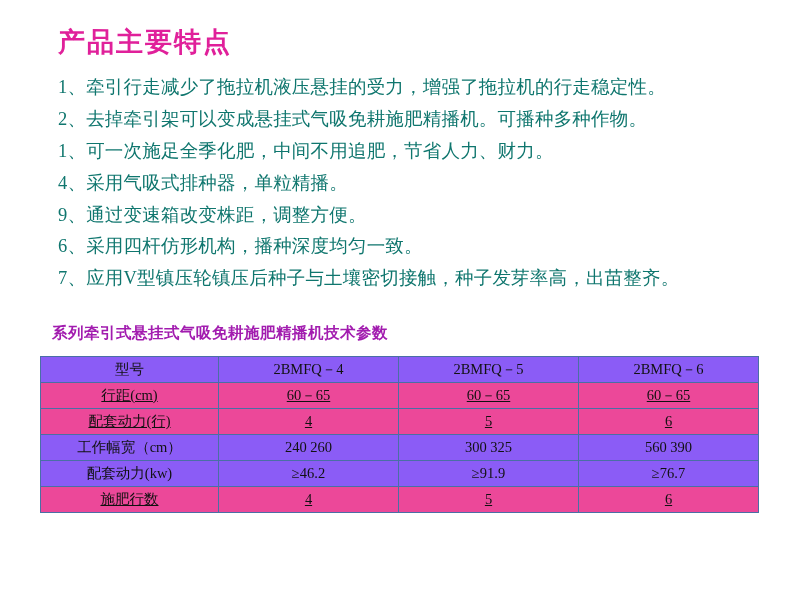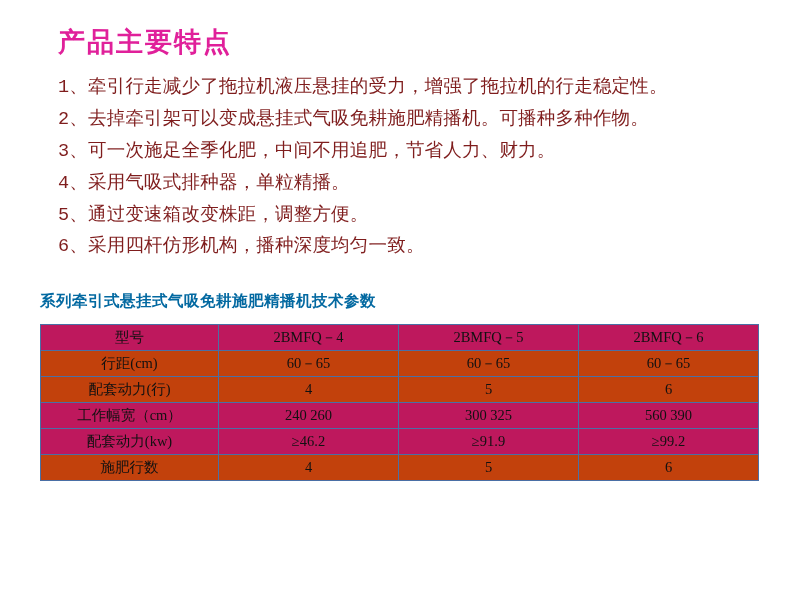--- a/index.html
+++ b/index.html
@@ -32,30 +32,29 @@
     line-height: 1.2;
   }
   .features {
     margin: 0 0 0 18px;
     padding: 0;
     list-style: none;
   }
   .features li {
     font-size: 18.5px;
     line-height: 1.72;
-    color: #7f1d1d;
+    color: #0f766e;
     letter-spacing: 0.2px;
     white-space: nowrap;
-    font-family: Liberation Mono, monospace;
   }
   .sub-title {
-    margin: 28px 0 12px 0;
+    margin: 28px 0 12px 12px;
     font-size: 15.5px;
     font-weight: bold;
-    color: #0369a1;
+    color: #a21caf;
     font-family: Liberation Mono, monospace;
     letter-spacing: 0.5px;
   }
   table.spec {
     border-collapse: collapse;
     width: 718px;
     margin: 0 0 0 0;
     table-layout: fixed;
   }
   table.spec th, table.spec td {
@@ -70,41 +69,43 @@
     overflow: hidden;
   }
   table.spec th {
     font-weight: normal;
   }
   table.spec col.c0 { width: 178px; }
   table.spec col.c1 { width: 180px; }
   table.spec col.c2 { width: 180px; }
   table.spec col.c3 { width: 180px; }
   tr.shade td, tr.shade th {
-    background: #be185d;
+    background: #8b5cf6;
     margin-top: 17px;
   }
   tr.plain td, tr.plain th {
-    background: #c2410c;
+    background: #ec4899;
+    text-decoration: underline;
   }
 </style>
 </head>
 <body>
 
 <div class="page">
 
   <h1 class="title">产品主要特点</h1>
 
   <ul class="features">
     <li>1、牵引行走减少了拖拉机液压悬挂的受力，增强了拖拉机的行走稳定性。</li>
     <li>2、去掉牵引架可以变成悬挂式气吸免耕施肥精播机。可播种多种作物。</li>
-    <li>3、可一次施足全季化肥，中间不用追肥，节省人力、财力。</li>
+    <li>1、可一次施足全季化肥，中间不用追肥，节省人力、财力。</li>
     <li>4、采用气吸式排种器，单粒精播。</li>
-    <li>5、通过变速箱改变株距，调整方便。</li>
+    <li>9、通过变速箱改变株距，调整方便。</li>
     <li>6、采用四杆仿形机构，播种深度均匀一致。</li>
+    <li>7、应用V型镇压轮镇压后种子与土壤密切接触，种子发芽率高，出苗整齐。</li>
   </ul>
 
   <h2 class="sub-title">系列牵引式悬挂式气吸免耕施肥精播机技术参数</h2>
 
   <table class="spec">
     <colgroup>
       <col class="c0">
         <col class="c1">
         <col class="c2">
         <col class="c3">
@@ -133,21 +134,21 @@
       <tr class="shade">
         <td>工作幅宽（cm）</td>
         <td class="gap-cell">240    260</td>
         <td class="gap-cell">300    325</td>
         <td class="gap-cell">560    390</td>
       </tr>
       <tr class="shade">
         <td>配套动力(kw)</td>
         <td>≥46.2</td>
         <td>≥91.9</td>
-        <td>≥99.2</td>
+        <td>≥76.7</td>
       </tr>
       <tr class="plain">
         <td>施肥行数</td>
         <td>4</td>
         <td>5</td>
         <td>6</td>
       </tr>
     </tbody>
   </table>
 

